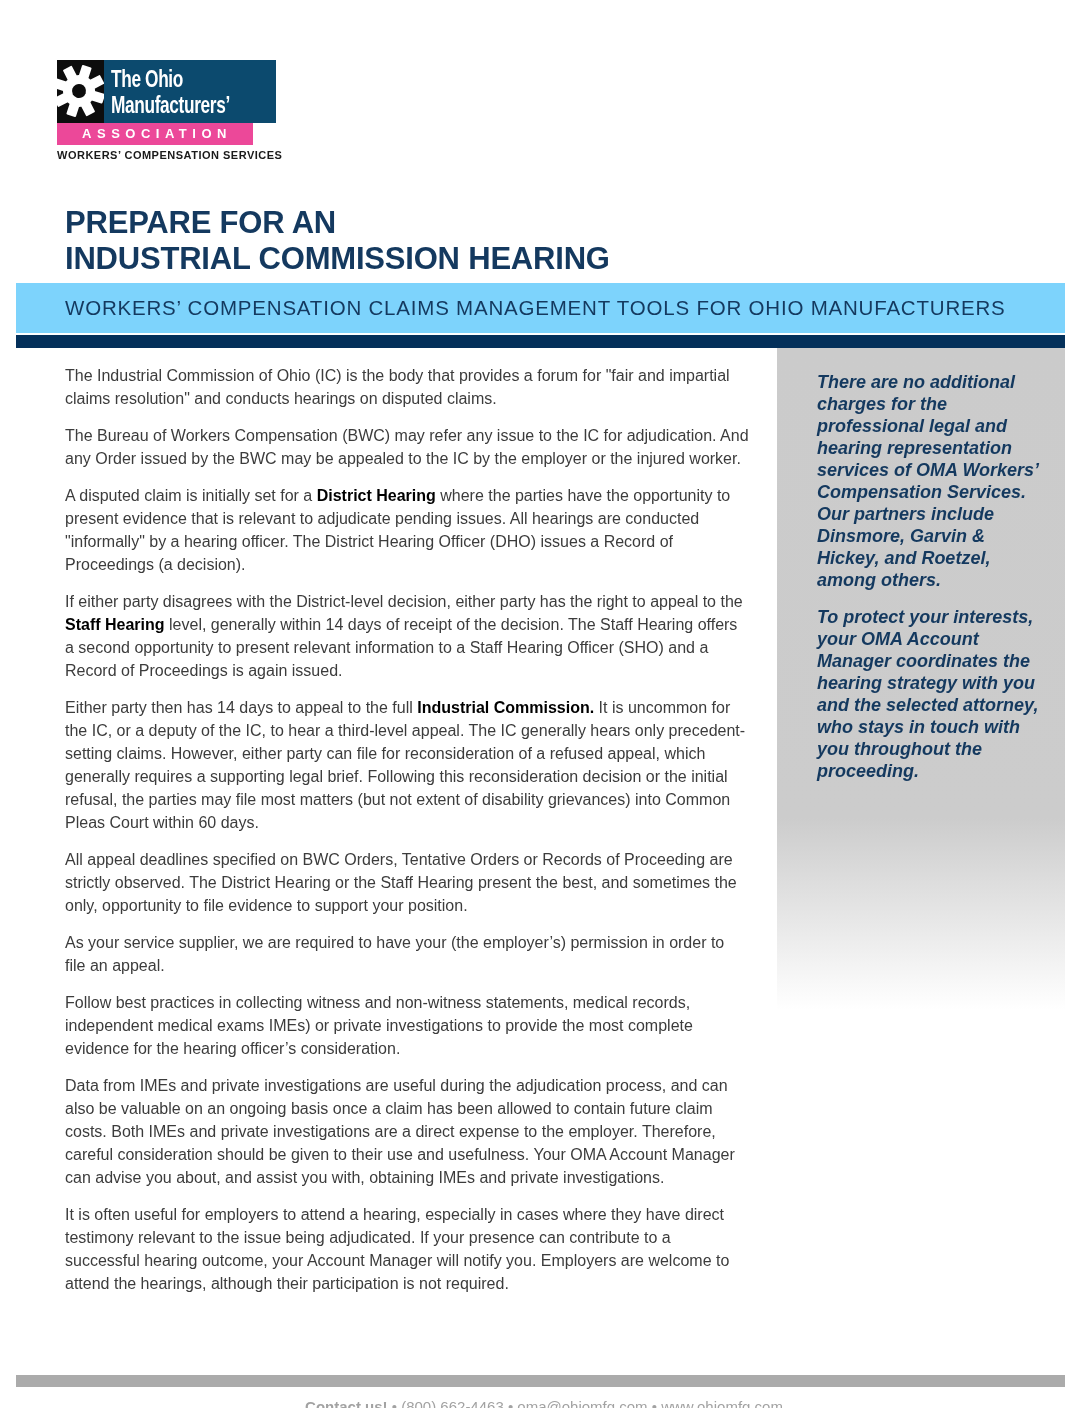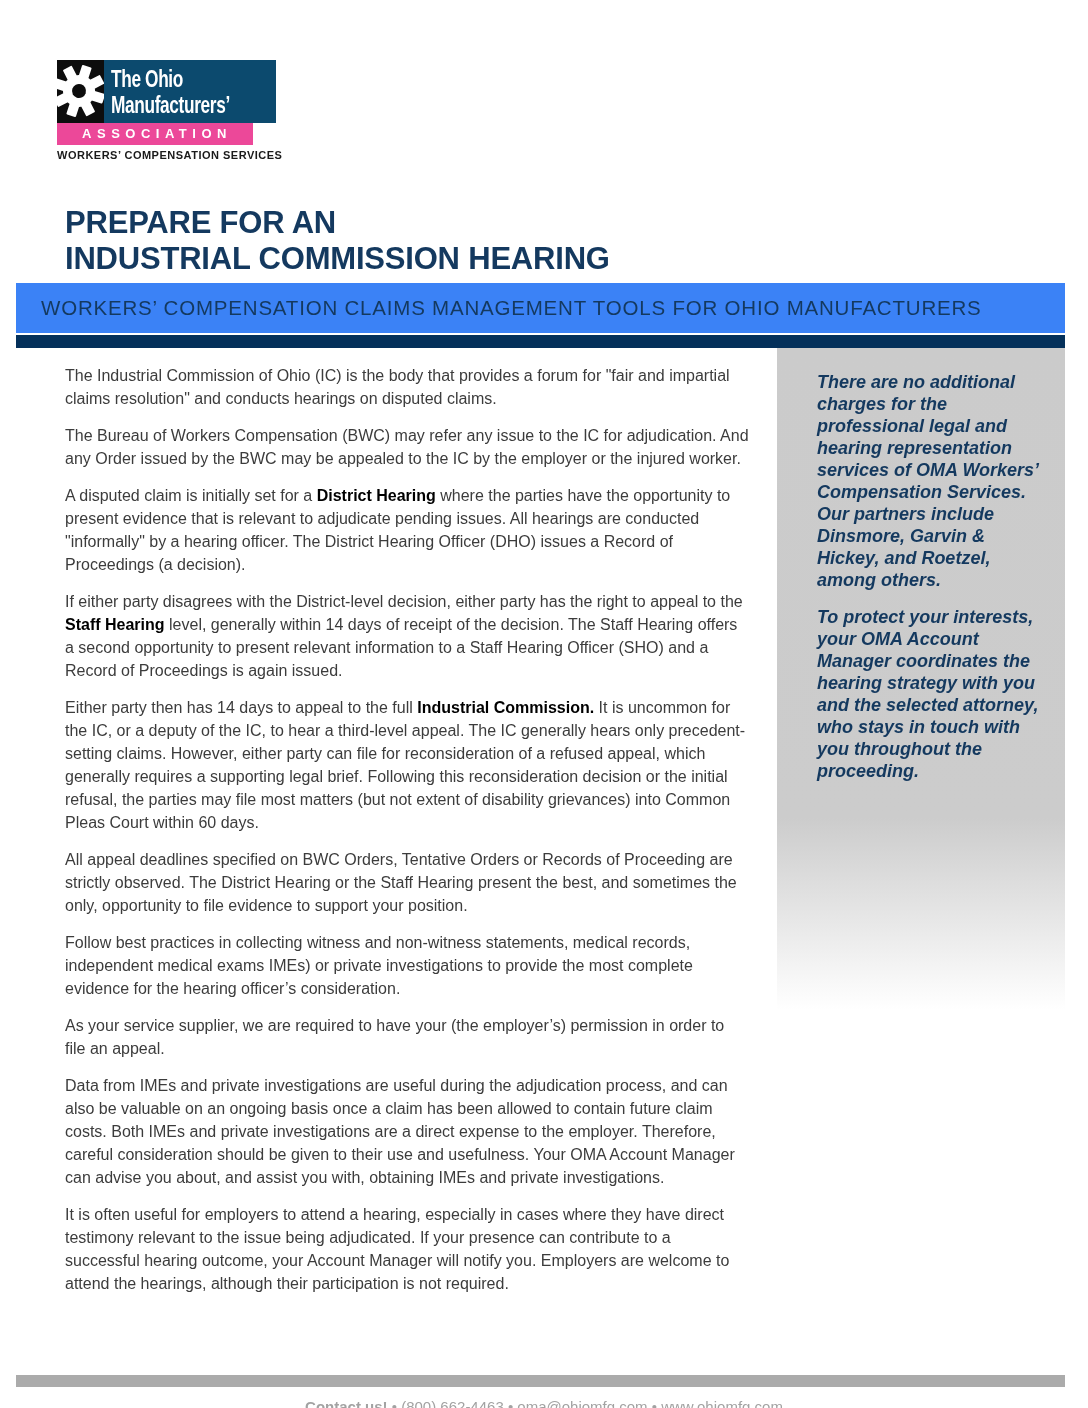--- a/index.html
+++ b/index.html
@@ -33,22 +33,22 @@
     letter-spacing: 0.5px; margin-top: 4px; white-space: nowrap; text-align: right;
   }
 
   
   .title {
     margin: 44px 0 0 65px;
     font-size: 31px; line-height: 36px; font-weight: bold;
     color: #14395f; letter-spacing: -0.2px;
   }
   .banner {
-    margin: 6px 23px 0 16px; height: 50px; background: #3b82f6;
-    display: flex; align-items: center; padding-left: 25px; box-sizing: border-box;
+    margin: 6px 23px 0 16px; height: 50px; background: #7dd3fc;
+    display: flex; align-items: center; padding-left: 49px; box-sizing: border-box;
     font-size: 20.5px; letter-spacing: 0.8px; color: #14395f;
   }
   .navy-rule { margin: 2px 23px 0 16px; height: 13px; background: #04305a; }
 
   
   .content { display: flex; margin: 0 23px 0 16px; align-items: stretch; }
   .body-col {
     flex: 1; box-sizing: border-box;
     padding: 16px 28px 0 49px;
     font-size: 16px; line-height: 23px; color: #3c3c3c;
@@ -117,22 +117,22 @@
   <div class="navy-rule"></div>
 
   <div class="content">
     <main class="body-col">
         <p><span>The Industrial Commission of Ohio (IC) is the body that provides a forum for "fair and impartial claims resolution" and conducts hearings on disputed claims.</span></p>
         <p><span>The Bureau of Workers Compensation (BWC) may refer any issue to the IC for adjudication. And any Order issued by the BWC may be appealed to the IC by the employer or the injured worker.</span></p>
         <p><span>A disputed claim is initially set for a </span><strong>District Hearing</strong><span> where the parties have the opportunity to present evidence that is relevant to adjudicate pending issues. All hearings are conducted "informally" by a hearing officer. The District Hearing Officer (DHO) issues a Record of Proceedings (a decision).</span></p>
         <p><span>If either party disagrees with the District-level decision, either party has the right to appeal to the </span><strong>Staff Hearing</strong><span> level, generally within 14 days of receipt of the decision. The Staff Hearing offers a second opportunity to present relevant information to a Staff Hearing Officer (SHO) and a Record of Proceedings is again issued.</span></p>
         <p><span>Either party then has 14 days to appeal to the full </span><strong>Industrial Commission.</strong><span> It is uncommon for the IC, or a deputy of the IC, to hear a third-level appeal. The IC generally hears only precedent-setting claims. However, either party can file for reconsideration of a refused appeal, which generally requires a supporting legal brief. Following this reconsideration decision or the initial refusal, the parties may file most matters (but not extent of disability grievances) into Common Pleas Court within 60 days.</span></p>
         <p><span>All appeal deadlines specified on BWC Orders, Tentative Orders or Records of Proceeding are strictly observed. The District Hearing or the Staff Hearing present the best, and sometimes the only, opportunity to file evidence to support your position.</span></p>
+        <p><span>As your service supplier, we are required to have your (the employer’s) permission in order to file an appeal.</span></p>
         <p><span>Follow best practices in collecting witness and non-witness statements, medical records, independent medical exams IMEs) or private investigations to provide the most complete evidence for the hearing officer’s consideration.</span></p>
-        <p><span>As your service supplier, we are required to have your (the employer’s) permission in order to file an appeal.</span></p>
         <p><span>Data from IMEs and private investigations are useful during the adjudication process, and can also be valuable on an ongoing basis once a claim has been allowed to contain future claim costs. Both IMEs and private investigations are a direct expense to the employer. Therefore, careful consideration should be given to their use and usefulness. Your OMA Account Manager can advise you about, and assist you with, obtaining IMEs and private investigations.</span></p>
         <p><span>It is often useful for employers to attend a hearing, especially in cases where they have direct testimony relevant to the issue being adjudicated. If your presence can contribute to a successful hearing outcome, your Account Manager will notify you. Employers are welcome to attend the hearings, although their participation is not required.</span></p>
       </main>
     <aside class="sidebar">
         <p><span>There are no additional charges for the professional legal and hearing representation services of OMA Workers’ Compensation Services. Our partners include Dinsmore, Garvin &amp; Hickey, and Roetzel, among others.</span></p>
         <p><span>To protect your interests, your OMA Account Manager coordinates the hearing strategy with you and the selected attorney, who stays in touch with you throughout the proceeding.</span></p>
       </aside>
   </div>
 
   <div class="footer">

